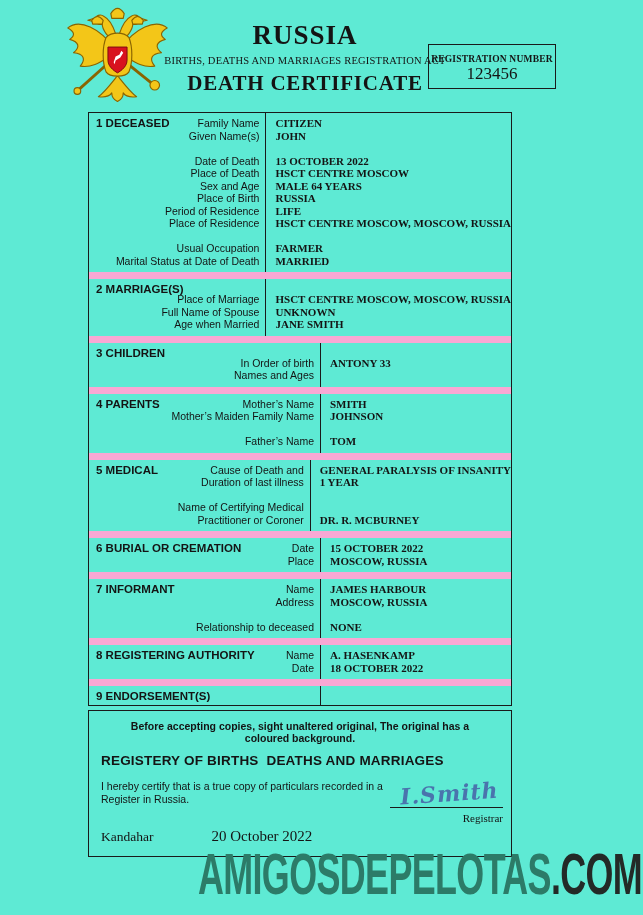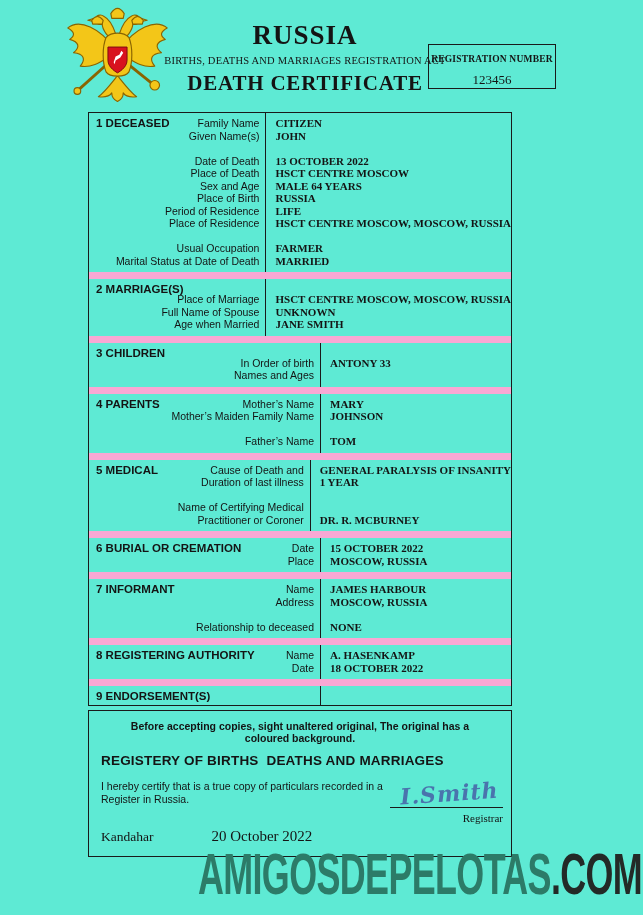--- a/index.html
+++ b/index.html
@@ -8,21 +8,21 @@
 
   
   .emblem{position:absolute;left:60px;top:5px;width:115px;height:107px;}
   .head-text{position:absolute;left:120px;top:20px;width:370px;text-align:center;}
   .country{font-family:"Liberation Serif",serif;font-weight:bold;font-size:27px;letter-spacing:1px;}
   .act{font-family:"Liberation Serif",serif;font-size:10.5px;letter-spacing:.2px;margin-top:4px;}
   .doc-title{font-family:"Liberation Serif",serif;font-weight:bold;font-size:21px;letter-spacing:.8px;margin-top:5px;}
   .reg-box{position:absolute;left:428px;top:44px;width:128px;height:45px;border:1.5px solid #1a1a1a;
            text-align:center;box-sizing:border-box;}
   .reg-label{font-family:"Liberation Serif",serif;font-weight:bold;font-size:9.5px;margin-top:9px;letter-spacing:.2px;}
-  .reg-number{font-family:"Liberation Serif",serif;font-size:13px;margin-top:8px;}
+  .reg-number{font-family:"Liberation Serif",serif;font-size:17px;}
 
   
   .flow{position:absolute;left:88px;top:112px;width:424px;box-sizing:border-box;}
   .cert-table{border:1.5px solid #1a1a1a;}
   .sect{display:flex;border-top:7px solid #f9a8d4;}
   .sect:first-child{border-top:none;}
   .cell-l{width:232px;border-right:1px solid #1a1a1a;position:relative;
           padding:4px 6px 5px 0;box-sizing:border-box;}
   .sect-title{position:absolute;left:7px;top:4px;font-weight:bold;font-size:11.5px;white-space:nowrap;}
   .labels{text-align:right;font-size:10.5px;}
@@ -171,21 +171,21 @@
           <div class="sect-title">4 PARENTS</div>
           <div class="labels">
               <div class="ln">Mother’s Name</div>
               <div class="ln">Mother’s Maiden Family Name</div>
               <div class="ln">&nbsp;</div>
               <div class="ln">Father’s Name</div>
             </div>
         </div>
         <div class="cell-r">
             <div class="values">
-              <div class="ln">MARY</div>
+              <div class="ln">SMITH</div>
               <div class="ln">JOHNSON</div>
               <div class="ln">&nbsp;</div>
               <div class="ln">TOM</div>
             </div>
           </div>
       </div>
 
       <div class="sect">
         <div class="cell-l">
           <div class="sect-title">5 MEDICAL</div>

